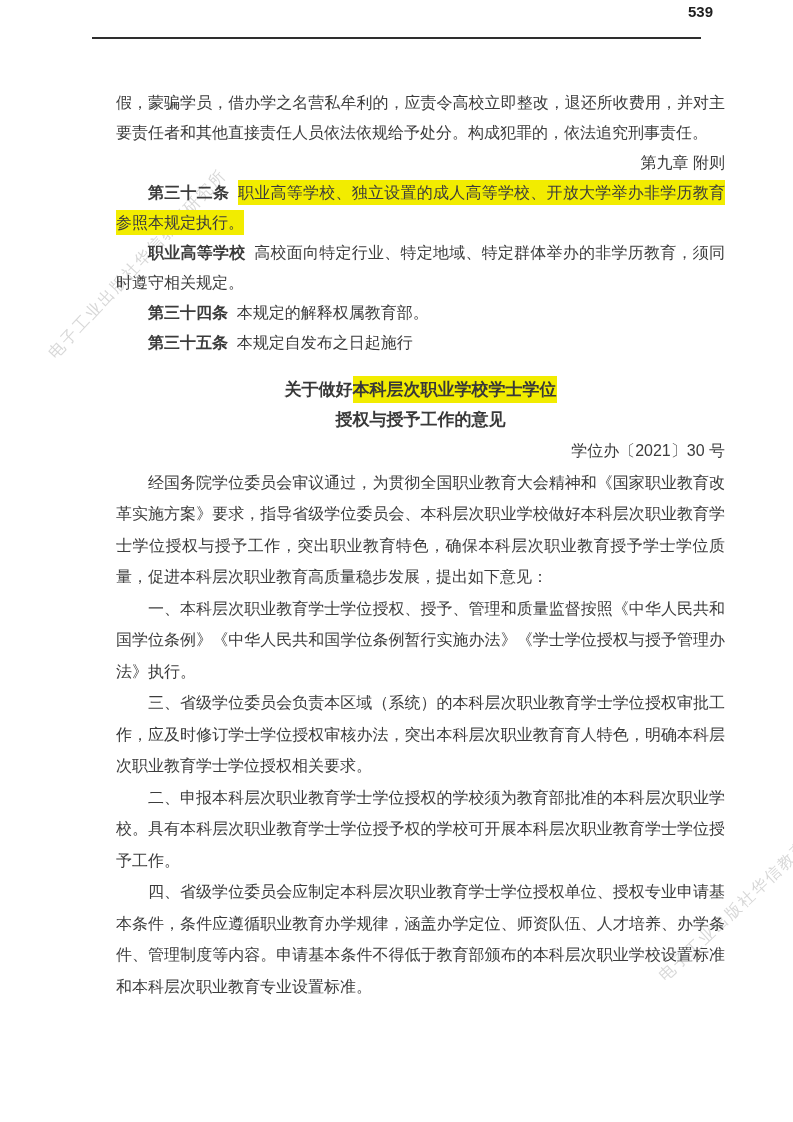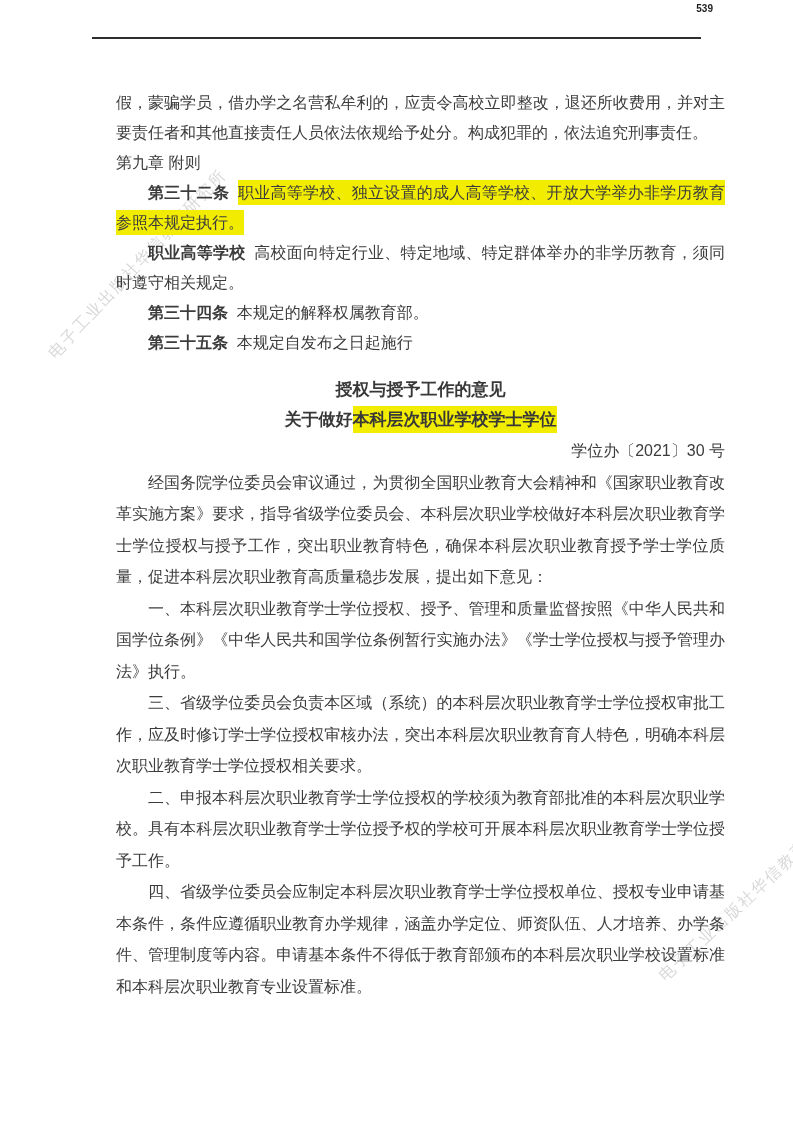--- a/index.html
+++ b/index.html
@@ -8,21 +8,21 @@
     position: relative;
     width: 793px;
     height: 1122px;
     background: #ffffff;
     overflow: hidden;
   }
   .page-number {
     position: absolute;
     top: 3px;
     right: 80px;
-    font-size: 10px;
+    font-size: 15px;
     font-weight: 700;
     color: #1e1e1e;
     z-index: 2;
   }
   .header-rule {
     position: absolute;
     top: 37px;
     left: 92px;
     width: 609px;
     height: 2px;
@@ -60,21 +60,21 @@
     font-size: 16px;
     text-align: justify;
     text-justify: inter-character;
     margin-left: 24px;
   }
   .doc1 { line-height: 30px; }
   .doc2 { line-height: 31.5px; }
   p { margin: 0; }
   .indent { text-indent: 2em; }
   .art-label { margin-right: 0.55em; font-weight: bold; }
-  .chapter-heading { text-align: left; text-indent: 0; }
+  .chapter-heading { text-align: right; text-indent: 0; }
   mark {
     background: #f2ec00;
     color: inherit;
     padding: 4px 0;
     -webkit-box-decoration-break: clone;
     box-decoration-break: clone;
   }
   .doc-title {
     margin-top: 17px;
     text-align: center;
@@ -102,22 +102,22 @@
     <div class="doc1">
       <p>假，蒙骗学员，借办学之名营私牟利的，应责令高校立即整改，退还所收费用，并对主要责任者和其他直接责任人员依法依规给予处分。构成犯罪的，依法追究刑事责任。</p>
       <p class="chapter-heading">第九章 附则</p>
       <p class="indent"><span class="art-label">第三十二条</span><mark>职业高等学校、独立设置的成人高等学校、开放大学举办非学历教育参照本规定执行。</mark></p>
       <p class="indent"><span class="art-label">职业高等学校</span><span>高校面向特定行业、特定地域、特定群体举办的非学历教育，须同时遵守相关规定。</span></p>
       <p class="indent"><span class="art-label">第三十四条</span><span>本规定的解释权属教育部。</span></p>
       <p class="indent"><span class="art-label">第三十五条</span><span>本规定自发布之日起施行</span></p>
     </div>
 
     <div class="doc-title">
+      <p><span>关于做好</span><mark>本科层次职业学校学士学位</mark></p>
       <p>授权与授予工作的意见</p>
-      <p><span>关于做好</span><mark>本科层次职业学校学士学位</mark></p>
     </div>
 
     <div class="doc2">
       <p class="doc-number">学位办〔2021〕30 号</p>
       <p class="indent">经国务院学位委员会审议通过，为贯彻全国职业教育大会精神和《国家职业教育改革实施方案》要求，指导省级学位委员会、本科层次职业学校做好本科层次职业教育学士学位授权与授予工作，突出职业教育特色，确保本科层次职业教育授予学士学位质量，促进本科层次职业教育高质量稳步发展，提出如下意见：</p>
       <p class="indent">一、本科层次职业教育学士学位授权、授予、管理和质量监督按照《中华人民共和国学位条例》《中华人民共和国学位条例暂行实施办法》《学士学位授权与授予管理办法》执行。</p>
       <p class="indent">三、省级学位委员会负责本区域（系统）的本科层次职业教育学士学位授权审批工作，应及时修订学士学位授权审核办法，突出本科层次职业教育育人特色，明确本科层次职业教育学士学位授权相关要求。</p>
       <p class="indent">二、申报本科层次职业教育学士学位授权的学校须为教育部批准的本科层次职业学校。具有本科层次职业教育学士学位授予权的学校可开展本科层次职业教育学士学位授予工作。</p>
       <p class="indent">四、省级学位委员会应制定本科层次职业教育学士学位授权单位、授权专业申请基本条件，条件应遵循职业教育办学规律，涵盖办学定位、师资队伍、人才培养、办学条件、管理制度等内容。申请基本条件不得低于教育部颁布的本科层次职业学校设置标准和本科层次职业教育专业设置标准。</p>
     </div>

